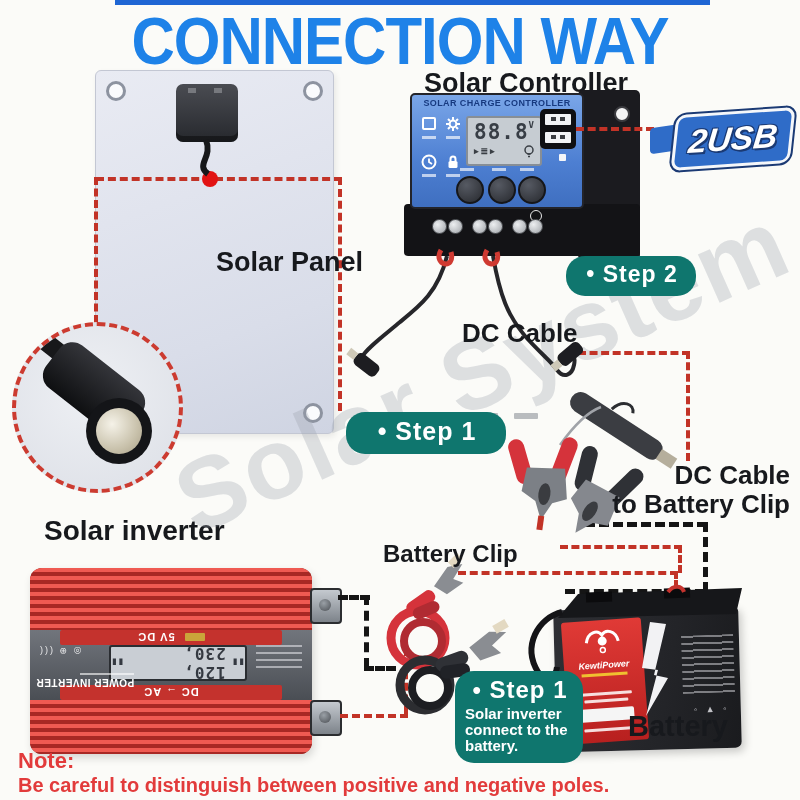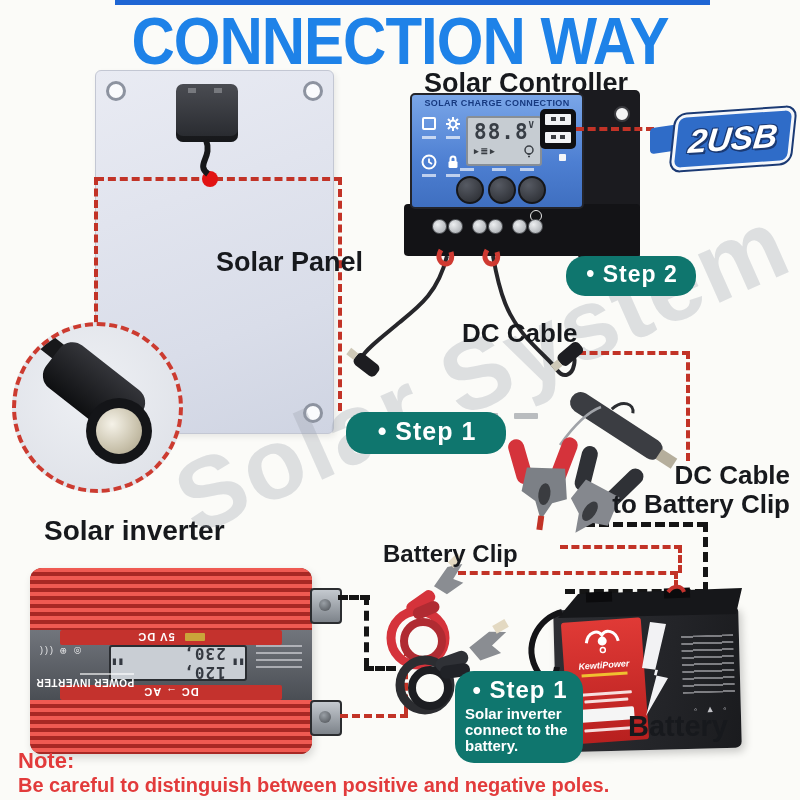--- a/index.html
+++ b/index.html
@@ -84,21 +84,21 @@
     <div class="screw" style="left:44px;top:15px;"></div>
     <div class="screw" style="left:68px;top:15px;"></div>
     <div class="screw" style="left:84px;top:15px;"></div>
     <div class="screw" style="left:108px;top:15px;"></div>
     <div class="screw" style="left:124px;top:15px;"></div>
   </div>
 
   <div class="abs" style="left:410px;top:93px;width:170px;height:112px;border:2px solid #23242a;border-radius:5px;
               background:linear-gradient(180deg,#7aa6e8 0%,#4d7fd2 60%,#3f6fc0 100%);">
     <div style="position:absolute;left:0;top:3px;width:100%;text-align:center;font-size:9px;font-weight:bold;
-                color:#173a80;letter-spacing:.4px;">SOLAR CHARGE CONNECTION</div>
+                color:#173a80;letter-spacing:.4px;">SOLAR CHARGE CONTROLLER</div>
 
     <svg class="ic" style="left:8px;top:20px;" viewBox="0 0 18 18">
       <rect x="3" y="3" width="12" height="11" rx="1" fill="none" stroke="#fff" stroke-width="2"></rect>
     </svg>
     <svg class="ic" style="left:32px;top:20px;" viewBox="0 0 18 18">
       <circle cx="9" cy="9" r="3.4" fill="none" stroke="#fff" stroke-width="2"></circle>
       <path d="M9,2 v3 M9,13 v3 M2,9 h3 M13,9 h3 M4,4 l2,2 M12,12 l2,2 M14,4 l-2,2 M6,12 l-2,2" stroke="#fff" stroke-width="2" fill="none"></path>
     </svg>
     <svg class="ic" style="left:8px;top:58px;" viewBox="0 0 18 18">
       <circle cx="9" cy="9" r="6.5" fill="none" stroke="#fff" stroke-width="2"></circle>

